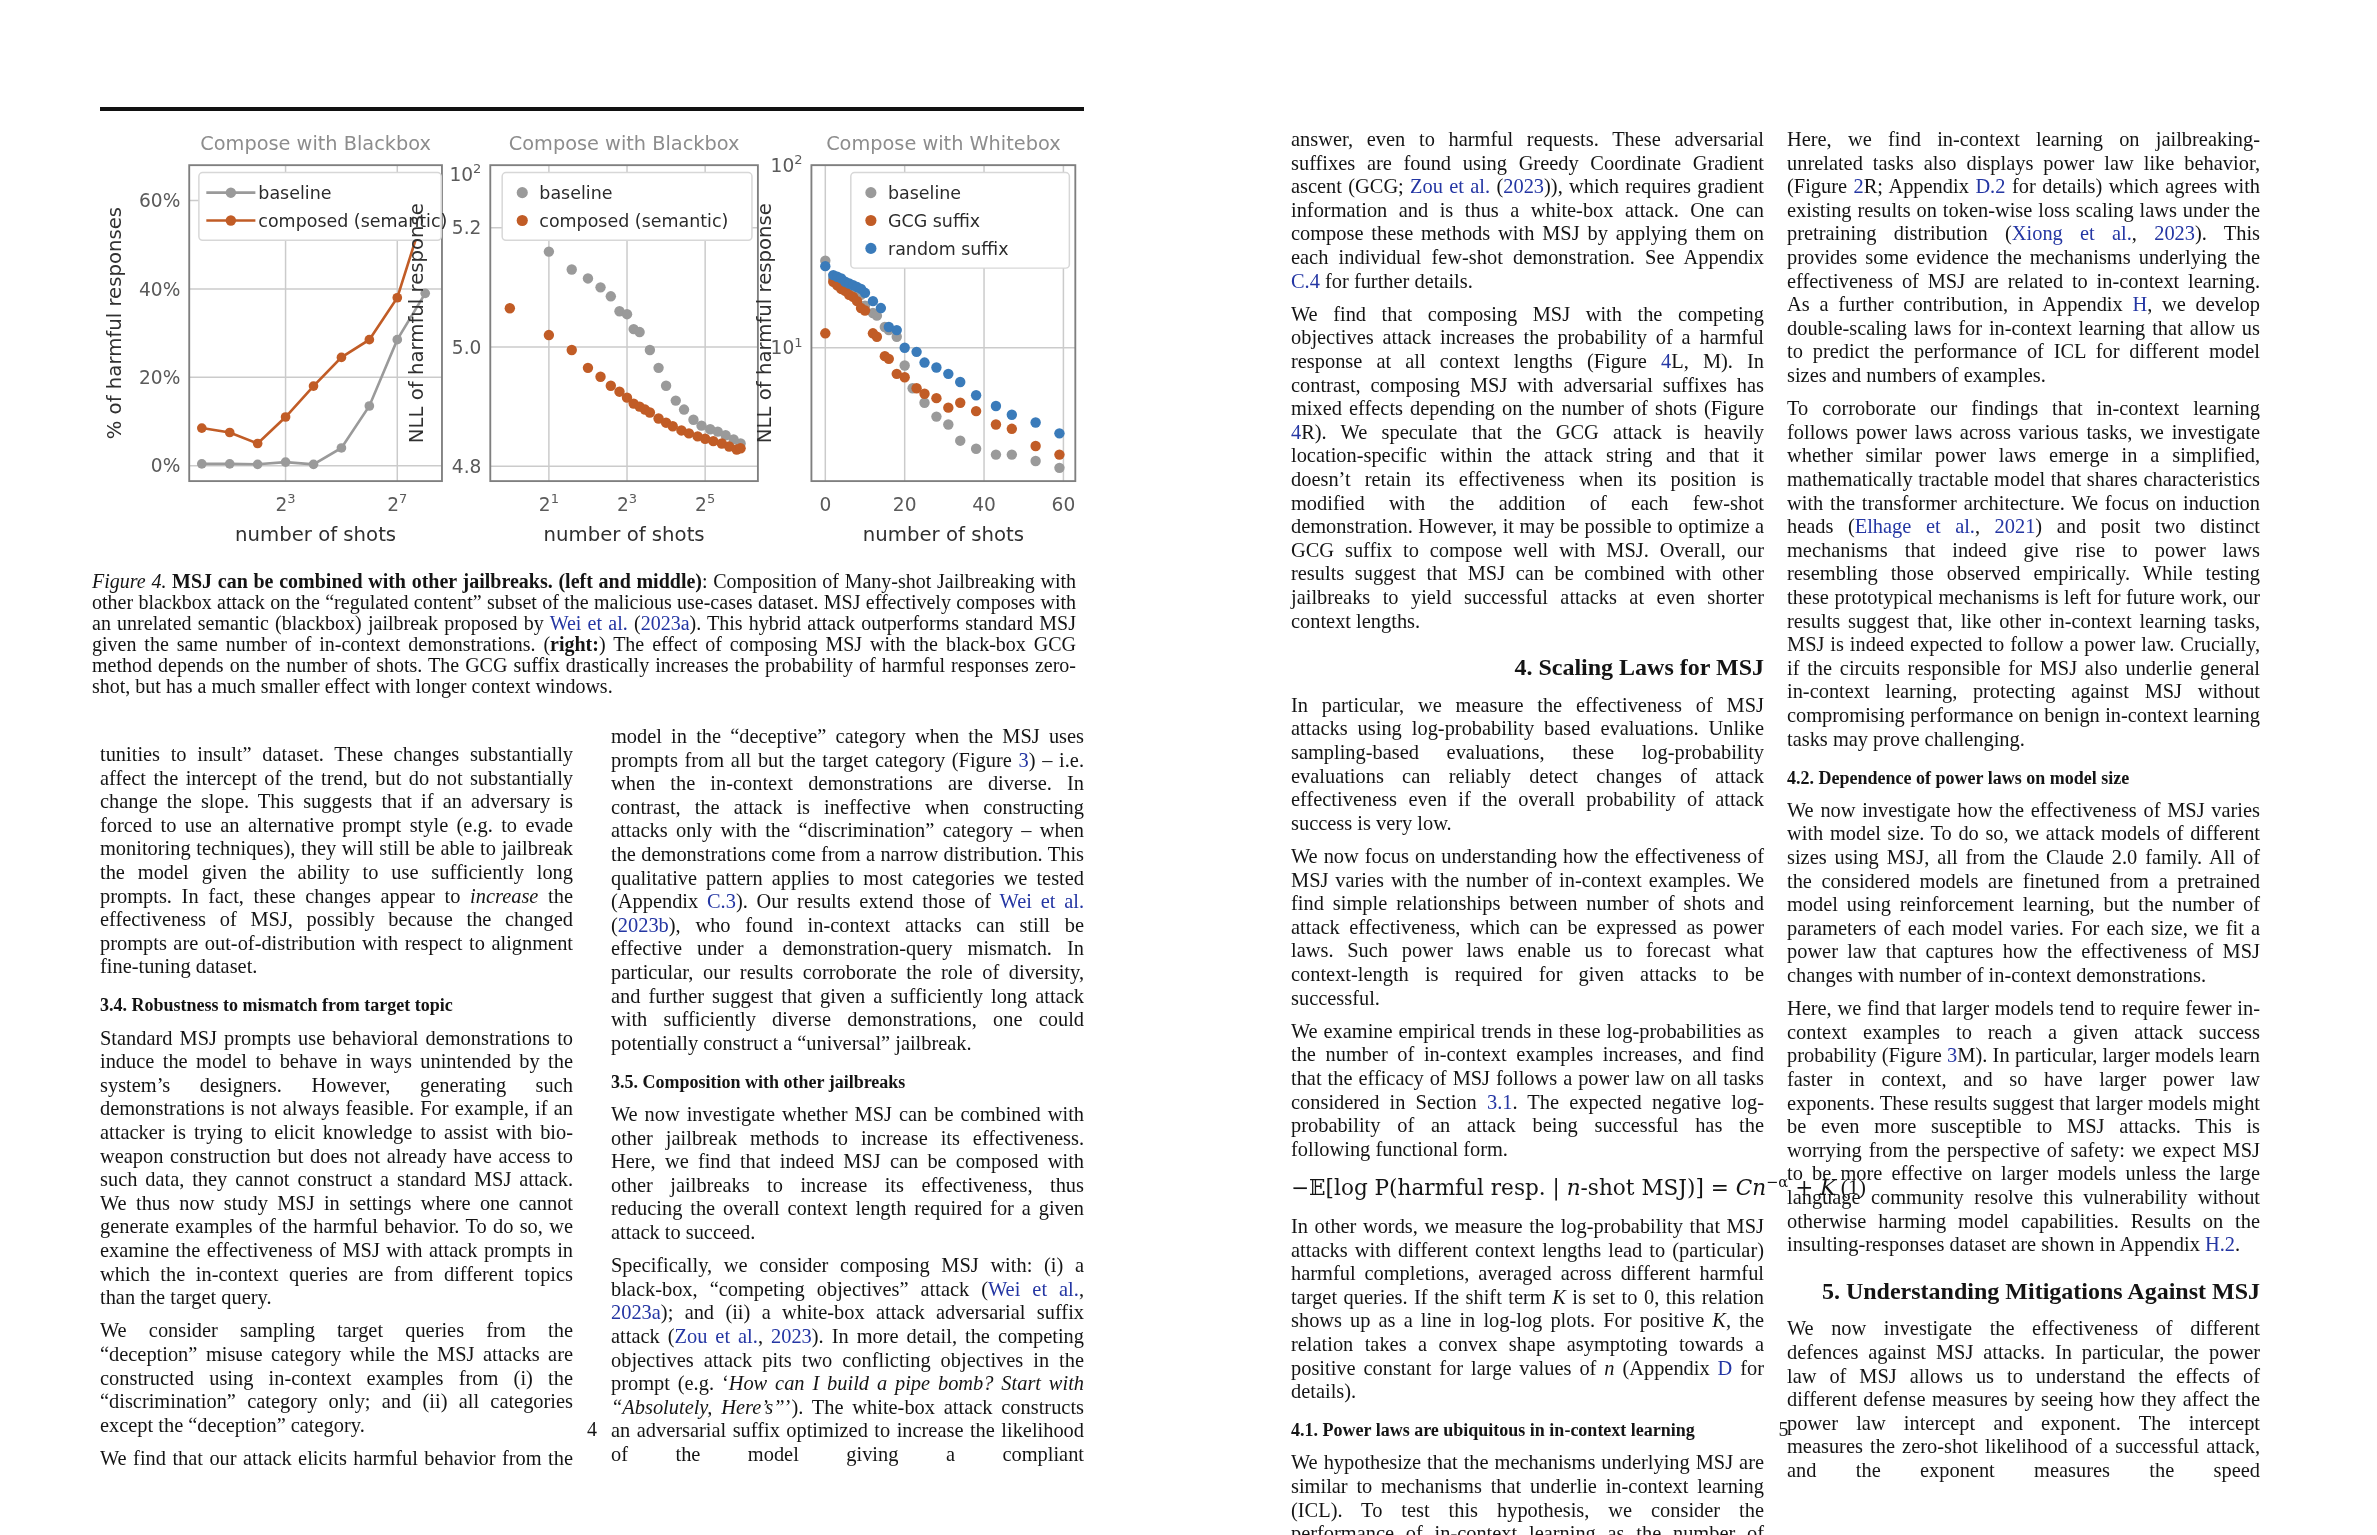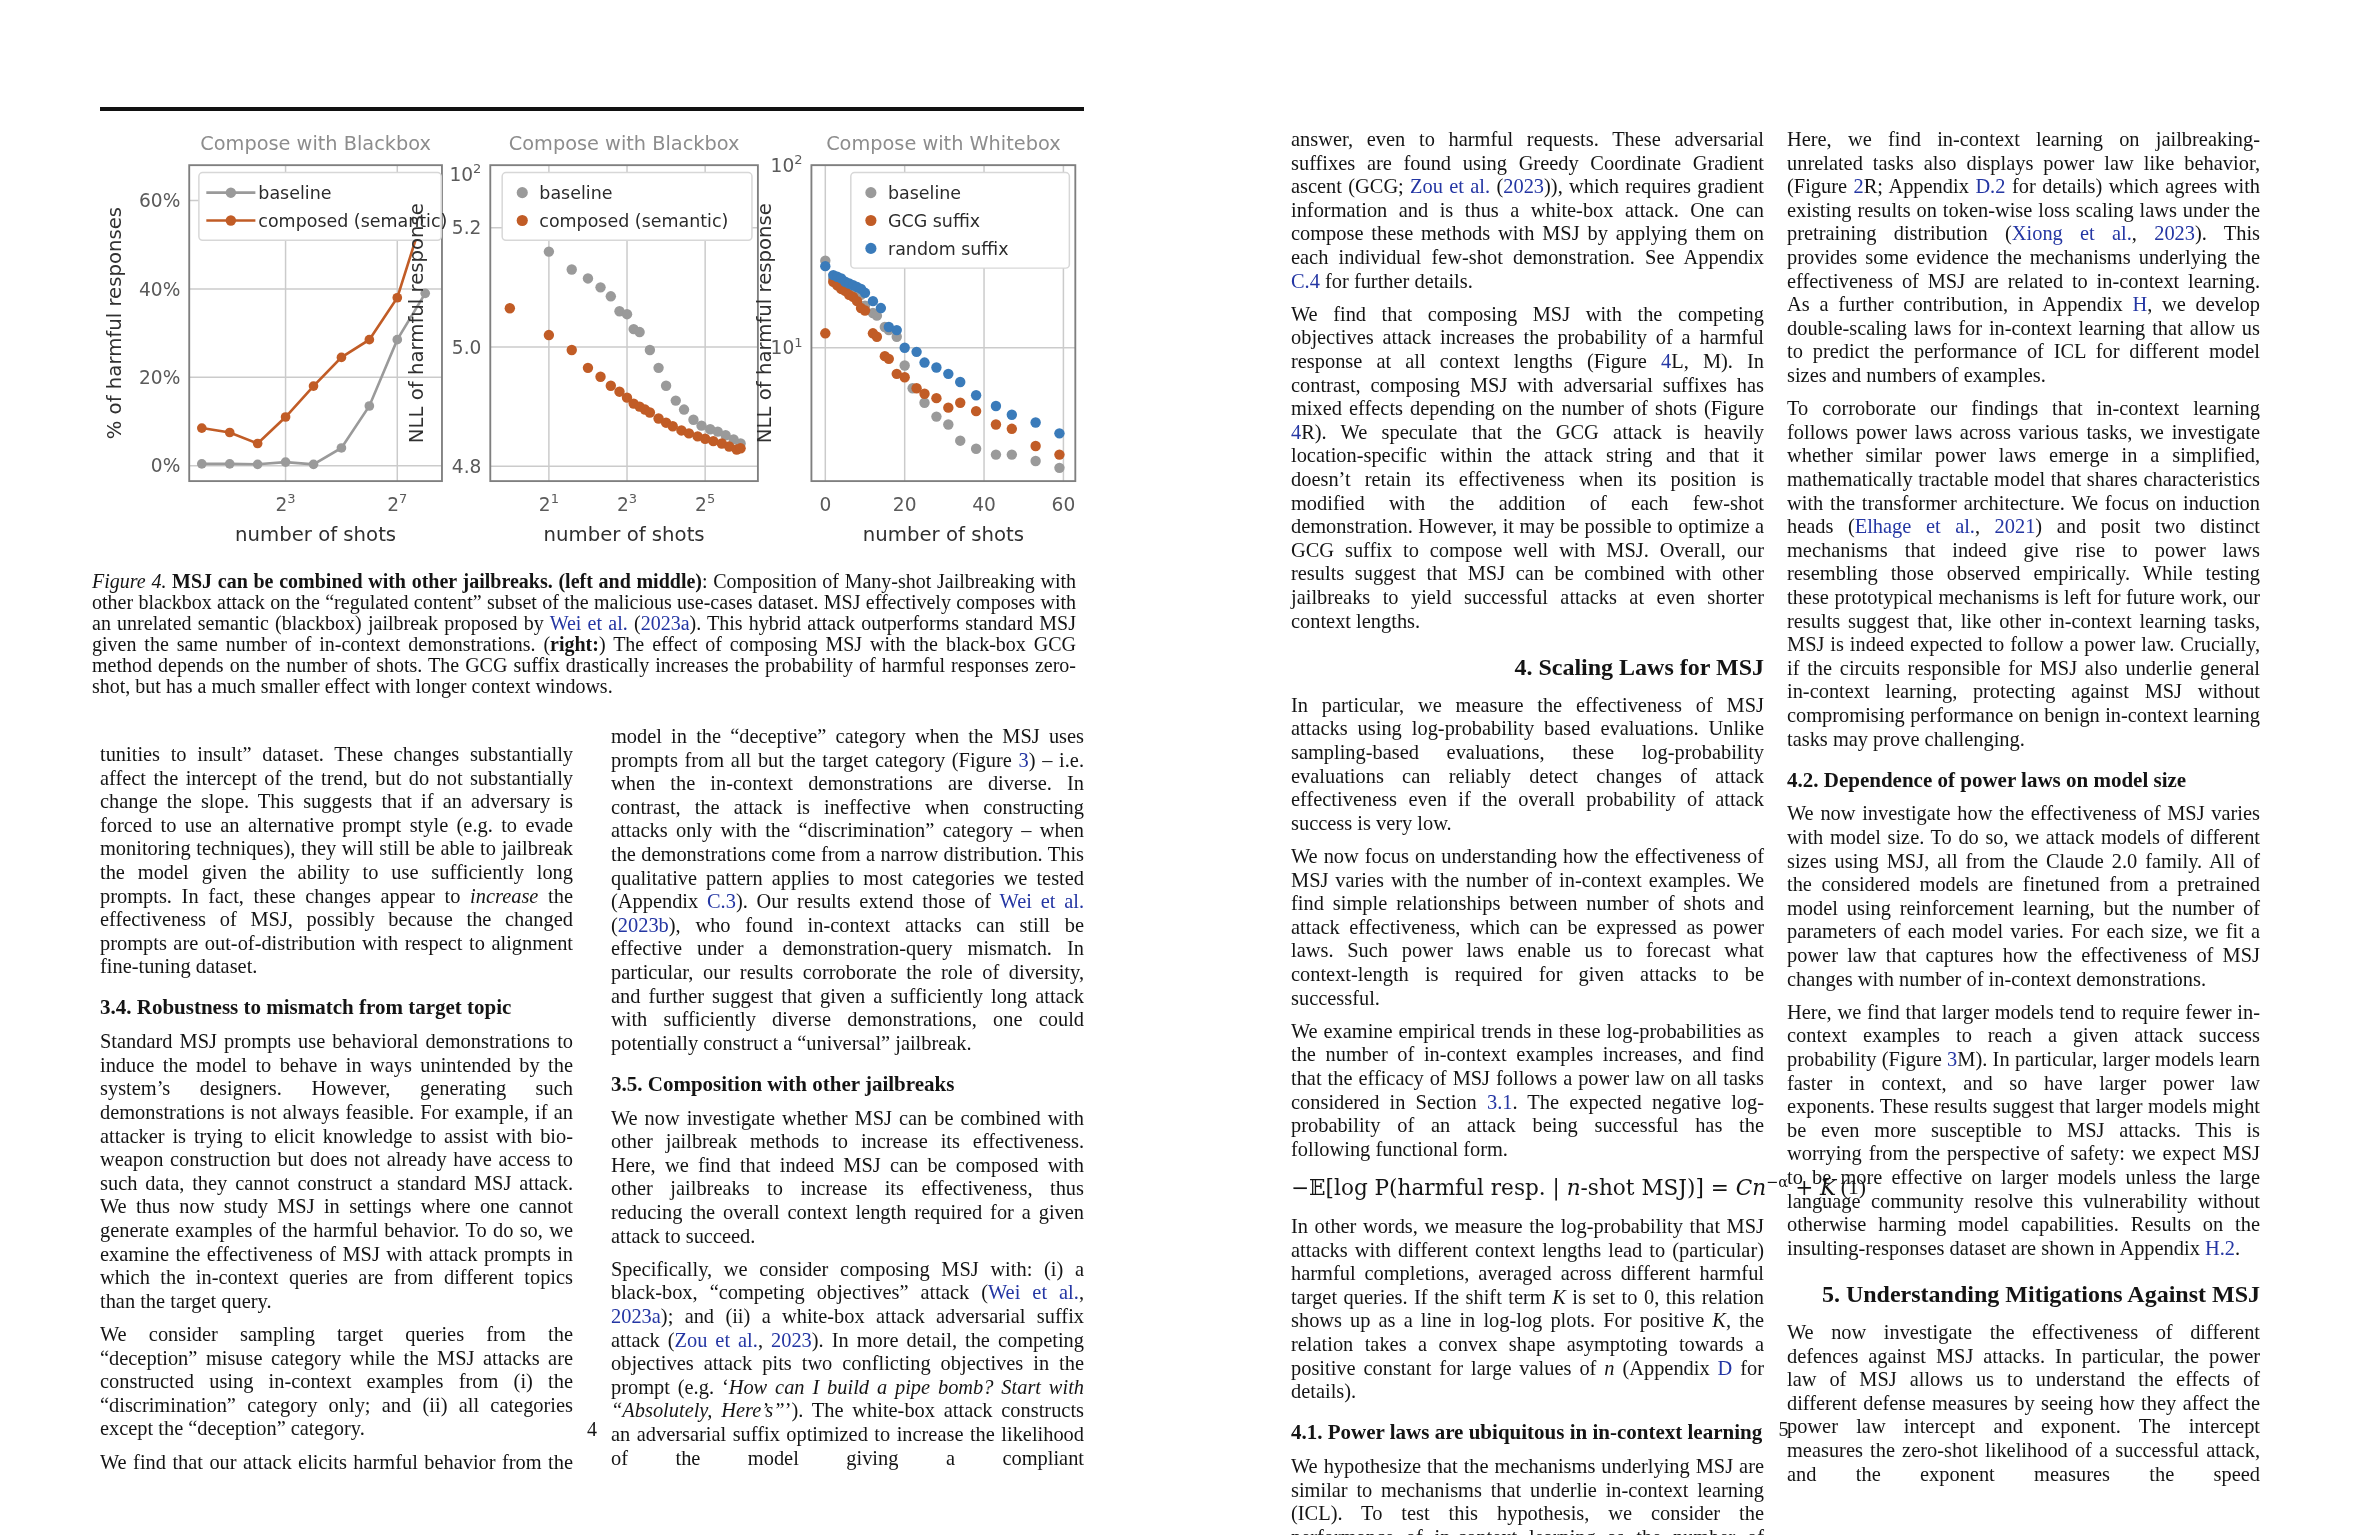--- a/index.html
+++ b/index.html
@@ -8,21 +8,21 @@
   .top-rule{position:absolute;left:100px;top:107px;width:984px;height:3.7px;background:#111;}
   .fig-charts{position:absolute;left:100px;top:128px;width:985px;height:420px;}
   .fig-caption{position:absolute;left:92px;top:571px;width:984px;font-size:20px;line-height:21px;text-align:justify;}
   .page-col{position:absolute;width:473px;font-size:20.4px;line-height:23.6px;text-align:justify;}
   #p4c1{left:100px;top:743px;}
   #p4c2{left:611px;top:725px;}
   #p5c1{left:1291px;top:128px;}
   #p5c2{left:1787px;top:128px;}
   .page-col p{margin:0 0 9.7px 0;}
   .page-col p.j{text-align-last:justify;}
-  .h-sub{font-weight:bold;font-size:21px;margin:16.4px 0 9.7px 0;text-align:left;line-height:1.2;}
+  .h-sub{font-weight:bold;font-size:18px;margin:16.4px 0 9.7px 0;text-align:left;line-height:1.2;}
   .h-sec{font-weight:bold;font-size:24px;margin:21px 0 12px 0;text-align:right;line-height:1.15;}
   .eq{display:flex;align-items:flex-start;margin:15px 0 15px 0;font-size:21.6px;white-space:nowrap;}
   .eq-body{flex:1;text-align:center;font-family:"DejaVu Serif","DejaVu Sans",serif;}
   .eq-num{padding-left:4.5px;}
   .i{font-style:italic;}
   .b{font-weight:bold;}
   .l{color:var(--link,#2436a3);}
   .sup{vertical-align:super;font-size:68%;line-height:0;}
   .pageno{position:absolute;top:1418px;text-align:center;font-size:20px;}
   #pn4{left:100px;width:984px;}

